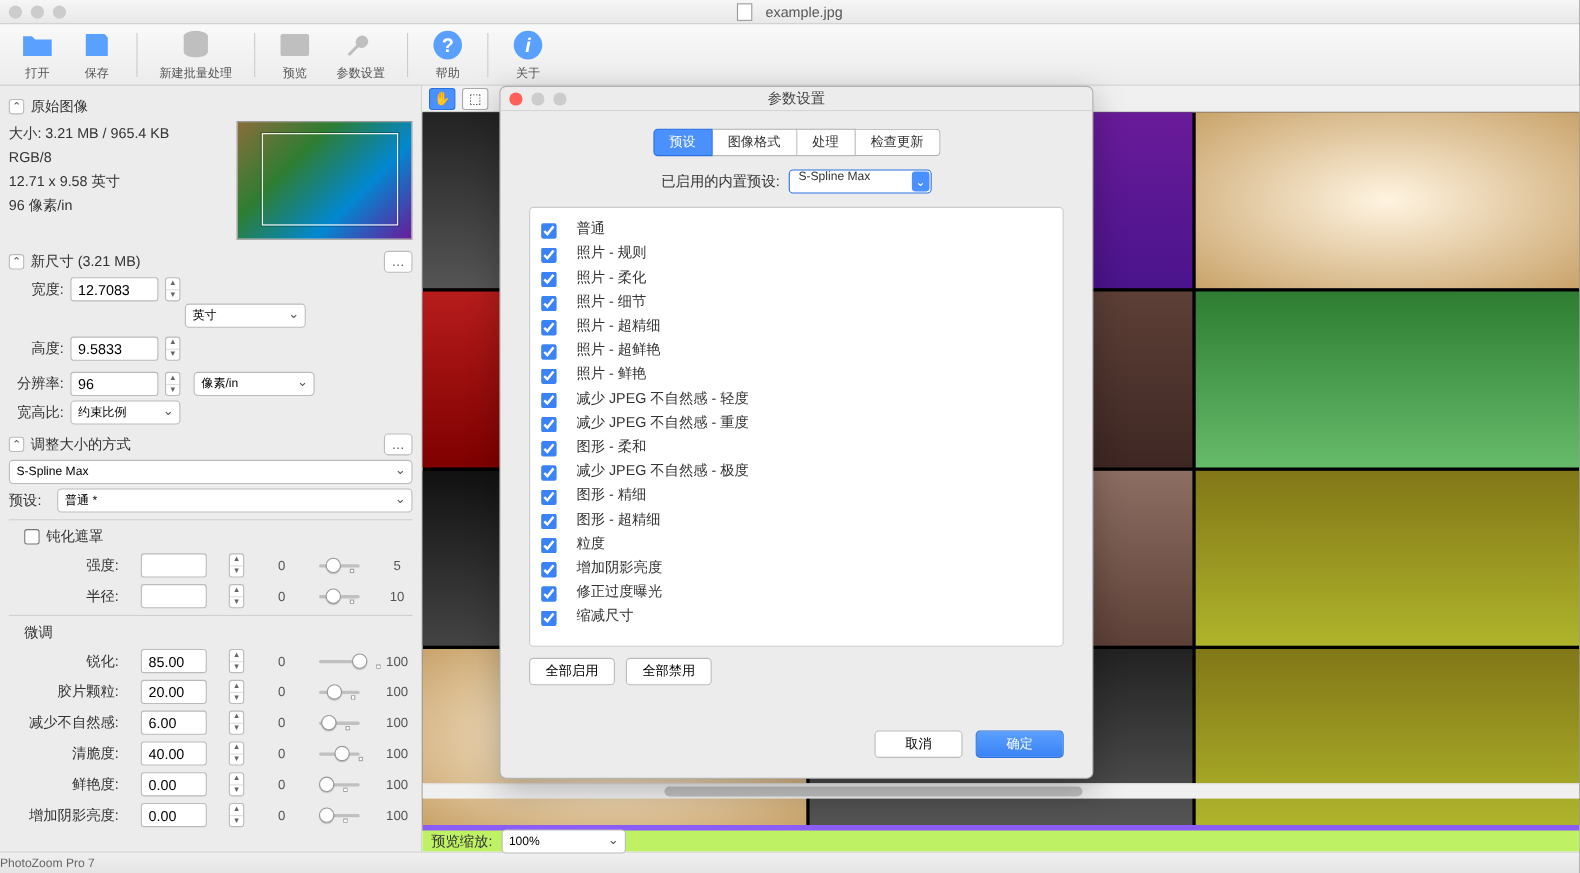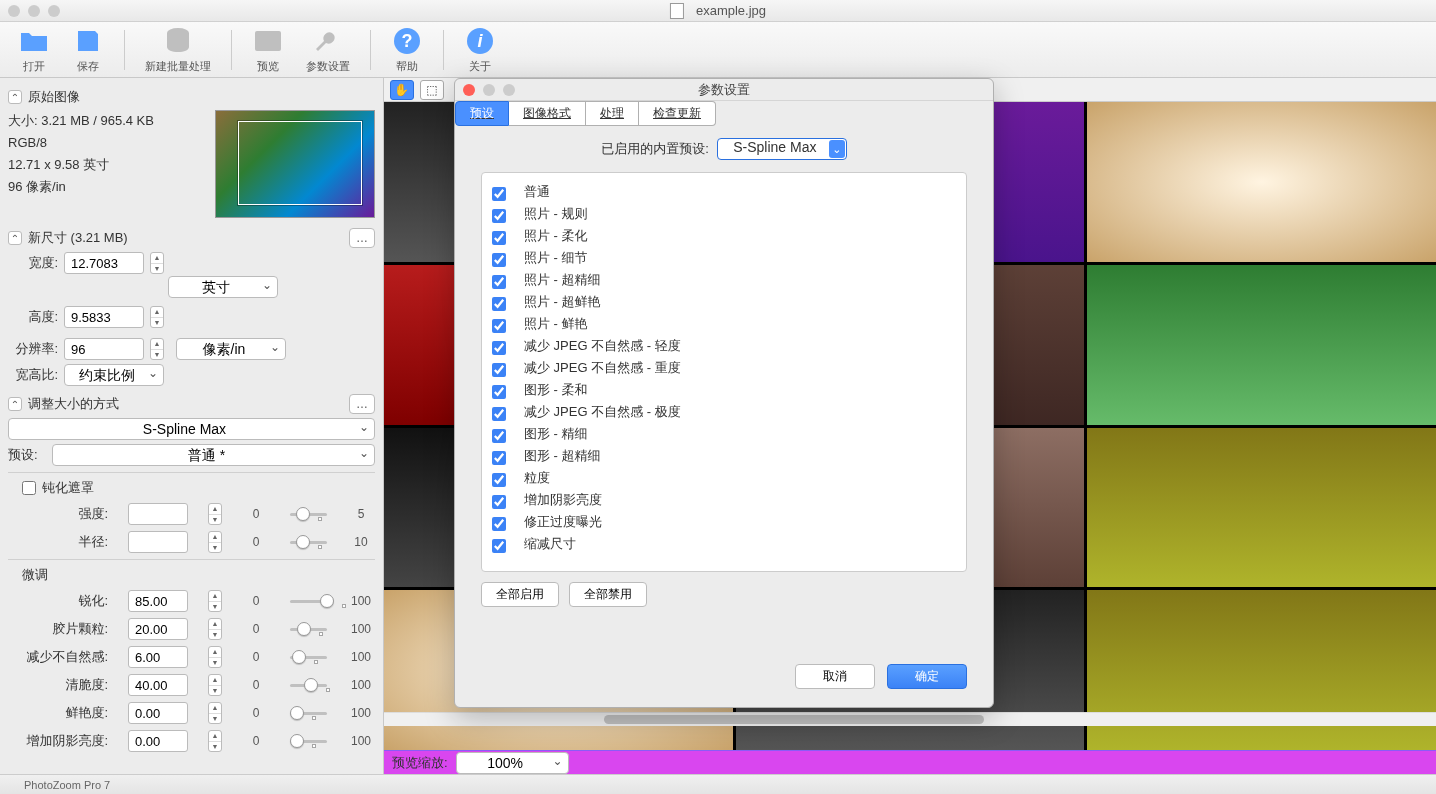--- a/index.html
+++ b/index.html
@@ -35,21 +35,21 @@
 .orig-text { line-height: 1.7; font-size: 13px; flex: 1; }
 .thumb { width: 160px; height: 108px; background: linear-gradient(135deg,#8a6d3b,#2e7d32,#0288d1,#6a1b9a); border: 1px solid #999; position: relative; }
 .thumb::after { content: ""; position: absolute; inset: 10px 12px 12px 22px; border: 1px solid #fff; box-shadow: 0 0 0 1px rgba(0,0,0,0.3); }
 
 .row { display: flex; align-items: center; gap: 6px; margin: 4px 0; }
 .lbl-col { width: 50px; text-align: right; }
 .input-txt { width: 80px; height: 22px; border: 1px solid #bbb; border-radius: 3px; padding: 0 6px; background: #fff; font-size: 13px; }
 .stepper { width: 14px; height: 22px; border: 1px solid #bbb; border-radius: 3px; background: #fff; display: flex; flex-direction: column; }
 .stepper span { flex: 1; font-size: 7px; display: flex; align-items: center; justify-content: center; color: #666; cursor: pointer; }
 .stepper span:first-child { border-bottom: 1px solid #ddd; }
-select, .fake-select { height: 22px; border: 1px solid #bbb; border-radius: 4px; background: #fff; padding: 0 20px 0 6px; font-size: 14px; appearance: none; position: relative; text-align: center; }
+select, .fake-select { height: 22px; border: 1px solid #bbb; border-radius: 4px; background: #fff; padding: 0 20px 0 6px; font-size: 11px; appearance: none; position: relative; }
 .select-wrap { position: relative; display: inline-block; }
 .select-wrap::after { content: "⌄"; position: absolute; right: 6px; top: 2px; color: #555; font-size: 12px; pointer-events: none; }
 
 .slider-row { display: flex; align-items: center; gap: 20px; margin: 6px 0; }
 .slider-row .lbl { width: 100px; text-align: right; font-size: 13px; }
 .slider-row input[type=text] { width: 60px; height: 22px; border: 1px solid #bbb; border-radius: 3px; padding: 0 6px; background: #fff; font-size: 13px; }
 .minv, .maxv { width: 28px; font-size: 12px; color: #555; text-align: center; }
 .slider { flex: 1; height: 16px; position: relative; }
 .slider .track { position: absolute; top: 7px; left: 0; right: 0; height: 3px; background: #c0c0c0; border-radius: 2px; }
 .slider .thumb { position: absolute; top: 1px; width: 14px; height: 14px; background: #fff; border: 1px solid #999; border-radius: 50%; box-shadow: 0 1px 1px rgba(0,0,0,0.2); }
@@ -66,30 +66,30 @@
 .grid-img div { background: #888; }
 .c1{background:linear-gradient(#222,#555)!important}
 .c2{background:linear-gradient(#6a1b9a,#4a148c)!important}
 .c3{background:radial-gradient(#fff4e1,#c9a36a)!important}
 .c4{background:linear-gradient(#b71c1c,#7f0000)!important}
 .c5{background:linear-gradient(#5d4037,#3e2723)!important}
 .c6{background:linear-gradient(#2e7d32,#66bb6a)!important}
 .c7{background:linear-gradient(#111,#444)!important}
 .c8{background:linear-gradient(#8d6e63,#5d4037)!important}
 .c9{background:linear-gradient(#827717,#afb42b)!important}
-.zoom-bar { height: 24px; background: #d946ef; border-top: 1px solid #8b5cf6; display: flex; align-items: center; padding: 0 8px; gap: 8px; }
-
-
-.status { height: 20px; background: linear-gradient(#f0f0f0,#e4e4e4); border-top: 1px solid #ccc; display: flex; align-items: center; padding: 0 24px; font-size: 11px; color: #666; }
+.zoom-bar { height: 24px; background: #bef264; border-top: 5px solid #8b5cf6; display: flex; align-items: center; padding: 0 8px; gap: 8px; }
+
+
+.status { height: 20px; background: linear-gradient(#f0f0f0,#e4e4e4); border-top: 1px solid #ccc; display: flex; align-items: center; padding: 0 0; font-size: 11px; color: #666; }
 .modal { position: absolute; top: 78px; left: 454px; width: 540px; height: 630px; background: #ececec; border: 1px solid #b0b0b0; border-radius: 6px; box-shadow: 0 10px 30px rgba(0,0,0,0.25); display: flex; flex-direction: column; }
 .modal-titlebar { height: 22px; display: flex; align-items: center; padding: 0 8px; position: relative; border-bottom: 1px solid #d5d5d5; }
 .modal-titlebar .traffic span:first-child { background: #ff5f57; }
 .modal-title { position: absolute; left: 50%; transform: translateX(-50%); font-size: 13px; color: #444; }
 
-.seg { display: flex; margin: 0 0 12px; text-decoration: underline; }
+.seg { display: flex; justify-content: center; margin: 16px 0 12px; }
 .seg-btn { padding: 3px 14px; border: 1px solid #b0b0b0; background: #fff; font-size: 12px; cursor: pointer; }
 .seg-btn:first-child { border-radius: 4px 0 0 4px; }
 .seg-btn:last-child { border-radius: 0 4px 4px 0; }
 .seg-btn + .seg-btn { border-left: none; }
 .seg-btn.active { background: #4a90ff; color: #fff; border-color: #2a70df; }
 
 .preset-row { display: flex; align-items: center; justify-content: center; gap: 8px; margin-bottom: 12px; font-size: 13px; }
 .preset-row .select-wrap { }
 .preset-select { width: 130px; height: 22px; border: 1px solid #2a70df; border-radius: 4px; background: #fff; padding: 0 22px 0 8px; color: #333; }
 .select-wrap.blue::after { background: #4a90ff; color: #fff; width: 16px; height: 18px; border-radius: 3px; right: 2px; top: 2px; display: flex; align-items: center; justify-content: center; content: "⌄"; font-size: 11px; }

